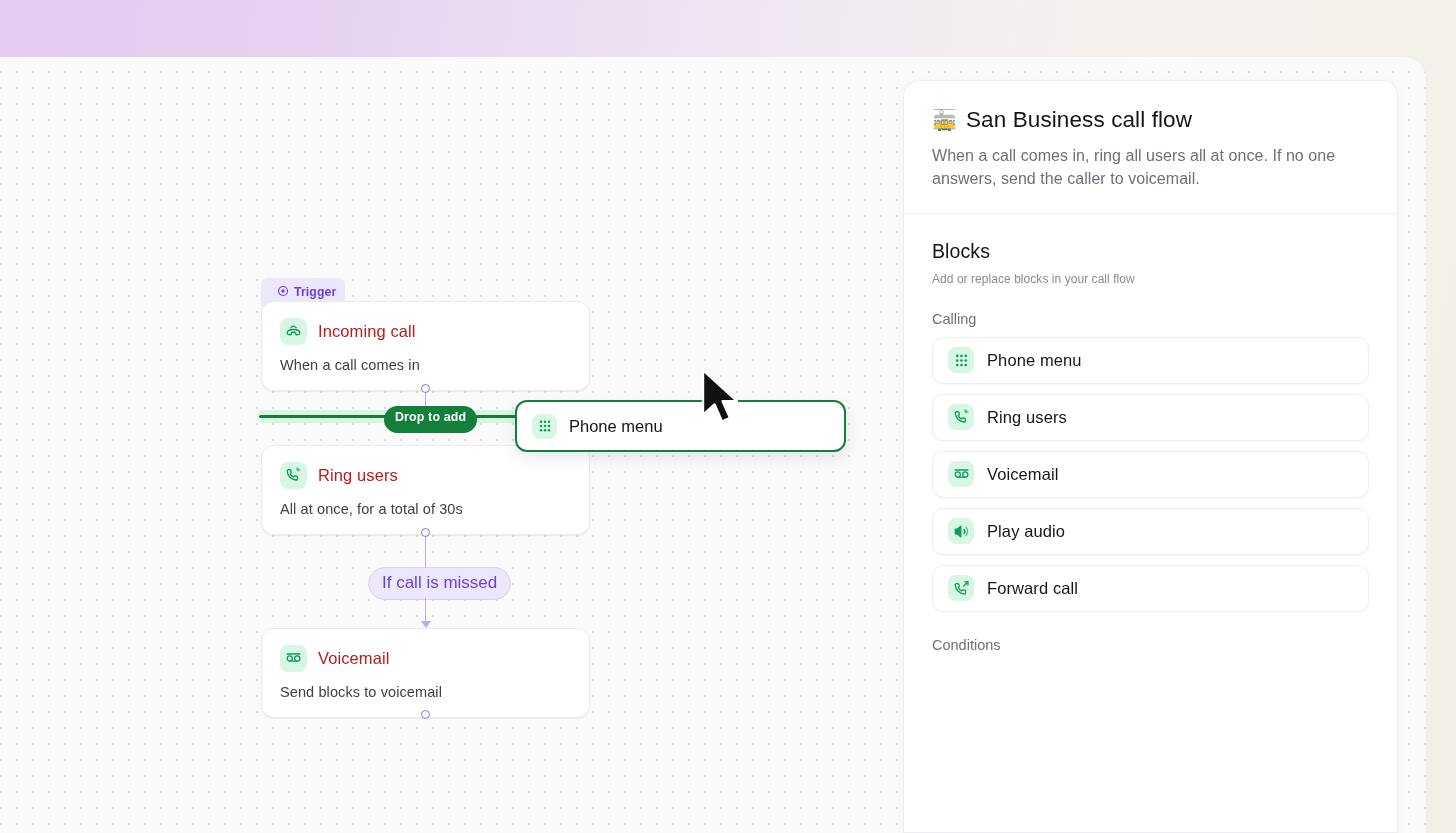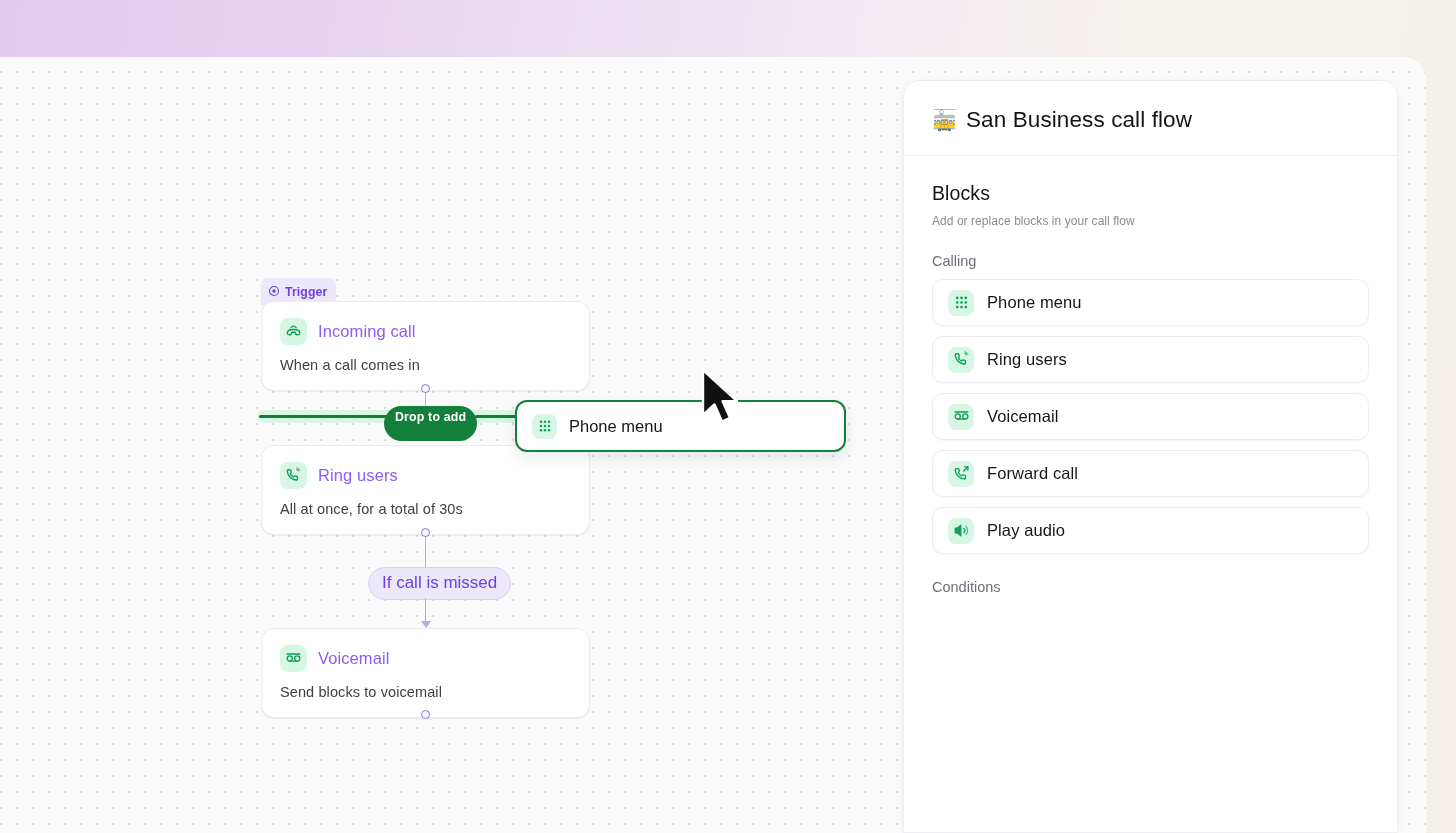--- a/index.html
+++ b/index.html
@@ -48,32 +48,32 @@
     padding: 16px 18px 17px 18px;
   }
   .node-head { display: flex; align-items: center; gap: 11px; }
   .node-icon {
     width: 27px; height: 27px;
     border-radius: 8px;
     background: #d7f7e4;
     display: flex; align-items: center; justify-content: center;
     flex: 0 0 auto;
   }
-  .node-title { font-size: 16.5px; color: #8b5cf6; letter-spacing: .1px; }
+  .node-title { font-size: 16.5px; color: #b91c1c; letter-spacing: .1px; }
   .node-sub { margin-top: 12px; font-size: 14.5px; color: #404040; letter-spacing: .1px; }
 
   
   .trigger-tab {
     position: absolute;
     left: 0px; top: 61px;
     height: 28px;
     background: #ece7fb;
     border-top-left-radius: 7px;
     border-top-right-radius: 7px;
-    padding: 0 9px 0 7px;
+    padding: 0 9px 0 16px;
     display: flex; align-items: center; gap: 5px;
     font-size: 12.3px; color: #6d3fe0; font-weight: 600;
     letter-spacing: .1px;
   }
 
   
   .conn-dot {
     position: absolute;
     width: 9px; height: 9px;
     border: 1.6px solid #8b6fe8;
@@ -117,21 +117,21 @@
     border-radius: 2px;
   }
   .drop-badge {
     position: absolute;
     background: #12803b;
     color: #ffffff;
     font-size: 12.4px;
     font-weight: 600;
     letter-spacing: .15px;
     border-radius: 999px;
-    padding: 4px 11px 17px 11px;
+    padding: 4px 11px 9px 11px;
     white-space: nowrap;
   }
 
   
   .drag-card {
     position: absolute;
     width: 331px;
     height: 52px;
     background: #ffffff;
     border: 2.1px solid #11803a;
@@ -309,20 +309,21 @@
 
   </div>
 
   <div id="panel">
 
     <div class="panel-header">
       <div class="panel-title">
         <span class="emoji">🚋</span>
         <span>San Business call flow</span>
       </div>
+      <div class="panel-desc">When a call comes in, ring all users all at once. If no one answers, send the caller to voicemail.</div>
     </div>
 
     <div class="panel-body">
       <div class="section-title">Blocks</div>
       <div class="section-sub">Add or replace blocks in your call flow</div>
 
       <div class="group-label">Calling</div>
 
       <div class="block-item">
         <span class="block-icon">
@@ -360,38 +361,38 @@
             <line x1="6.7" y1="15.6" x2="17.3" y2="15.6"></line>
             <line x1="3" y1="5.6" x2="21" y2="5.6"></line>
           </svg>
         </span>
         <span class="block-label">Voicemail</span>
       </div>
 
       <div class="block-item">
         <span class="block-icon">
           <svg width="17" height="17" viewBox="0 0 24 24" fill="none" stroke="#0f9d58" stroke-width="1.9" stroke-linecap="round" stroke-linejoin="round">
+            <path d="M11 4.5 5.8 8.8H3.2v6.4h2.6L11 19.5z" fill="#0f9d58" stroke="#0f9d58"></path>
+            <path d="M15.4 9.2a4 4 0 0 1 0 5.6"></path>
+            <path d="M18.3 6.4a8 8 0 0 1 0 11.2" opacity=".65"></path>
+          </svg>
+        </span>
+        <span class="block-label">Play audio</span>
+      </div>
+
+      <div class="block-item">
+        <span class="block-icon">
+          <svg width="17" height="17" viewBox="0 0 24 24" fill="none" stroke="#0f9d58" stroke-width="1.9" stroke-linecap="round" stroke-linejoin="round">
             <path d="M6.8 5.2h-2c-1 0-1.8.8-1.7 1.8.3 3.3 1.7 6.4 4 8.7s5.4 3.7 8.7 4c1 .1 1.8-.7 1.8-1.7v-2c0-.9-.6-1.6-1.5-1.7l-1.7-.3c-.6-.1-1.2.1-1.6.5l-.9.9a13 13 0 0 1-4.5-4.5l.9-.9c.4-.4.6-1 .5-1.6l-.3-1.7c-.1-.9-.8-1.5-1.7-1.5z"></path>
             <path d="M15.2 8.4 21 2.6"></path>
               <path d="M16.6 2.6H21v4.4"></path>
           </svg>
         </span>
         <span class="block-label">Forward call</span>
       </div>
 
-      <div class="block-item">
-        <span class="block-icon">
-          <svg width="17" height="17" viewBox="0 0 24 24" fill="none" stroke="#0f9d58" stroke-width="1.9" stroke-linecap="round" stroke-linejoin="round">
-            <path d="M11 4.5 5.8 8.8H3.2v6.4h2.6L11 19.5z" fill="#0f9d58" stroke="#0f9d58"></path>
-            <path d="M15.4 9.2a4 4 0 0 1 0 5.6"></path>
-            <path d="M18.3 6.4a8 8 0 0 1 0 11.2" opacity=".65"></path>
-          </svg>
-        </span>
-        <span class="block-label">Play audio</span>
-      </div>
-
       <div class="group-label">Conditions</div>
 
 
     </div>
   </div>
 
 </div>
 
 </body></html>

